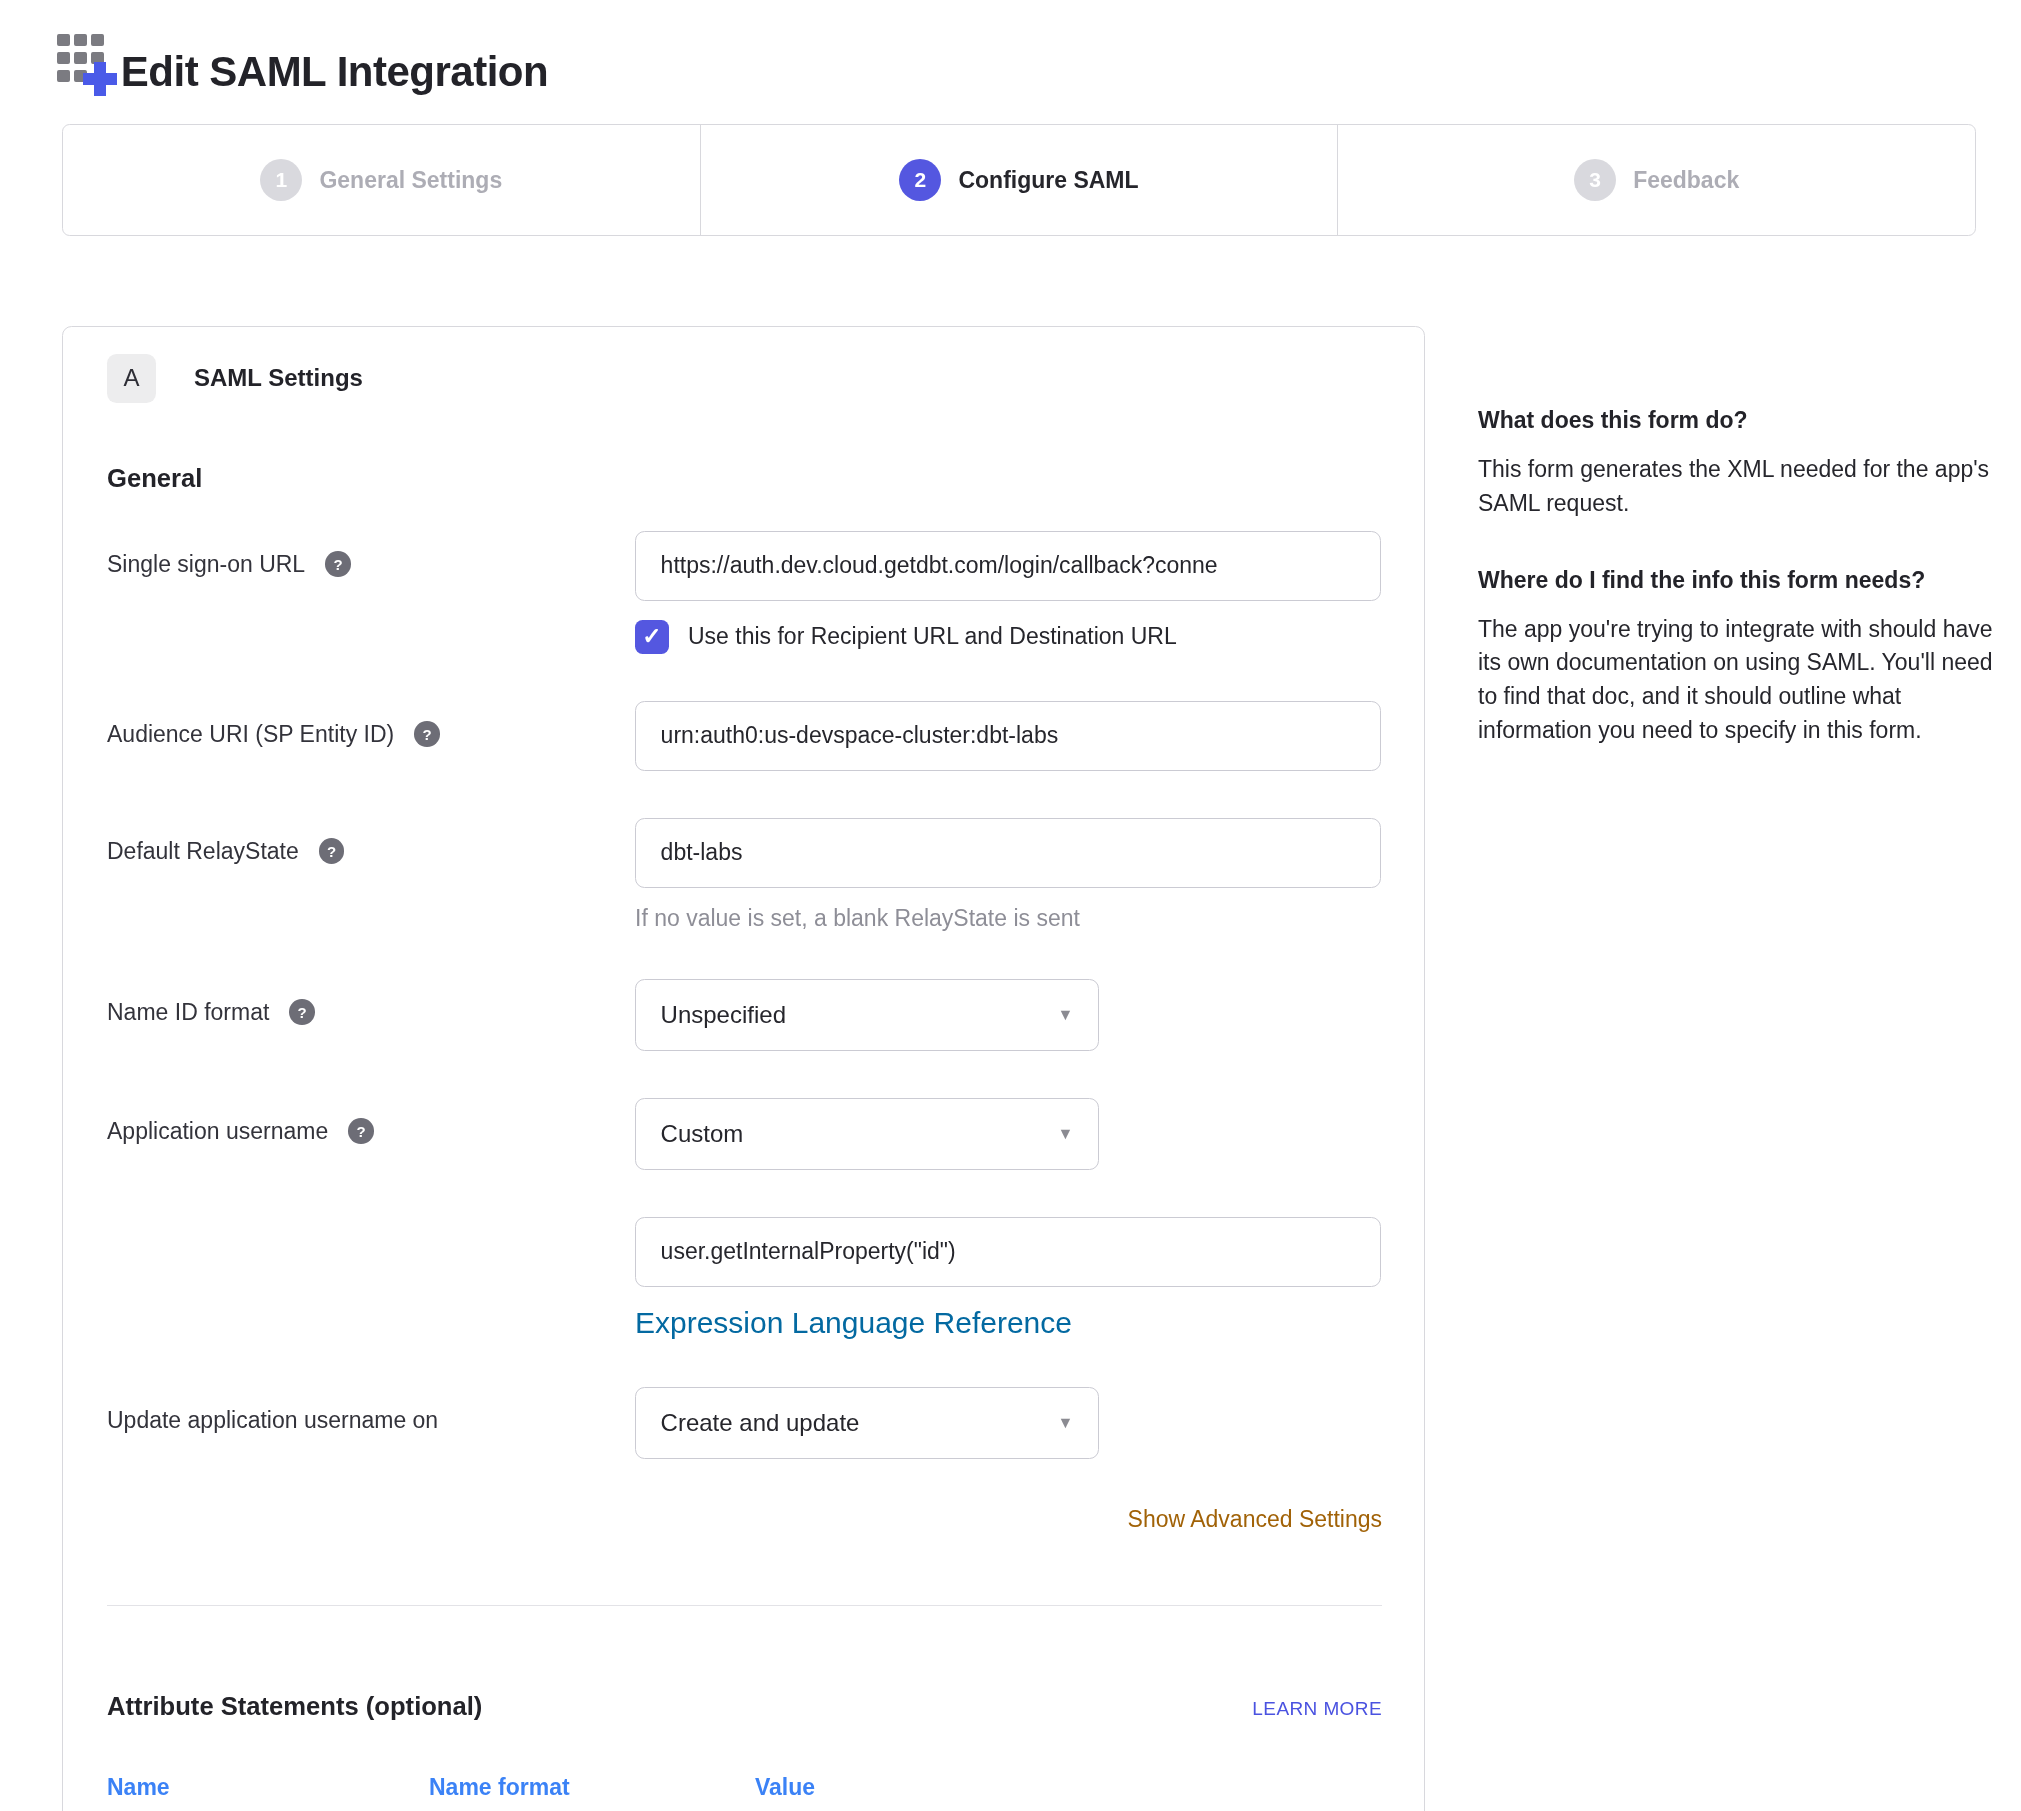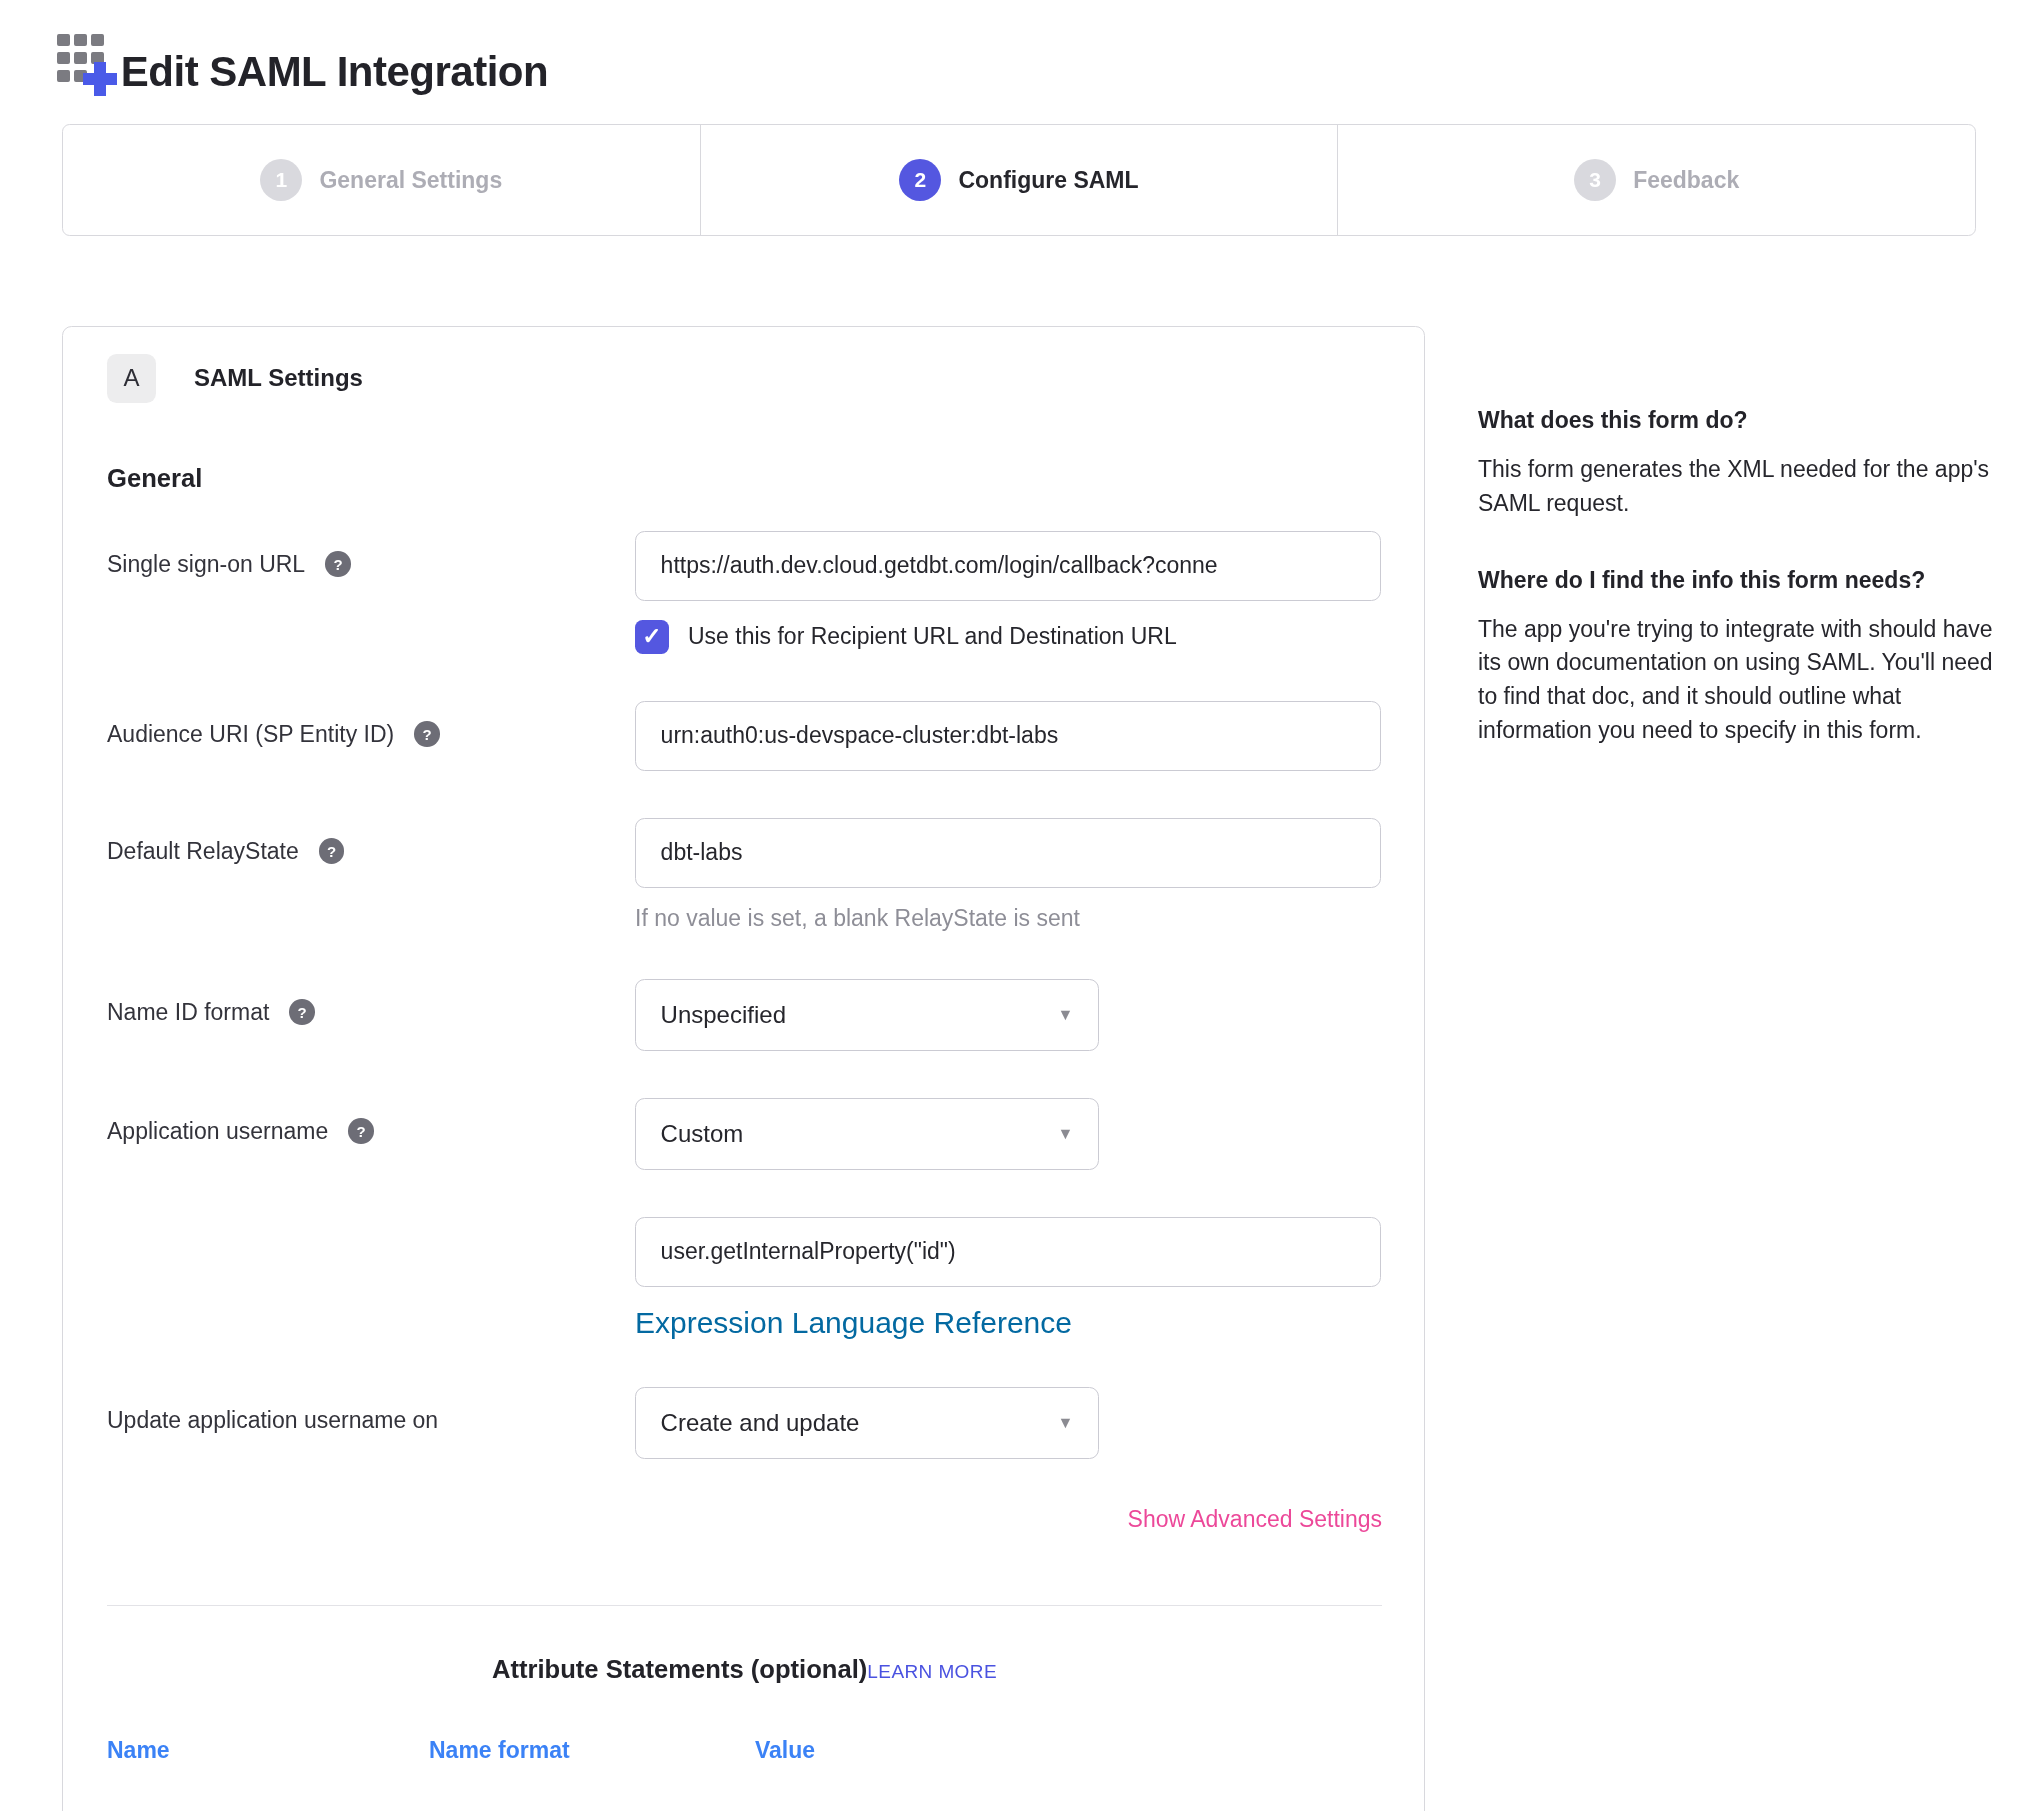--- a/index.html
+++ b/index.html
@@ -59,25 +59,25 @@
   .caret { color: #8b8b92; font-size: 16px; }
   .cbrow { display: flex; align-items: center; gap: 19px; margin-top: 19px; }
   .checkbox { width: 34px; height: 34px; border-radius: 7.6px; background: #5457e0; color: #fff; display: flex; align-items: center;
               justify-content: center; font-size: 23px; font-weight: 700; flex: none; cursor: pointer; }
   .cblabel { font-size: 23px; color: #26262c; }
   .hint { margin-top: 17px; font-size: 23px; color: #8e8e97; }
   .stack-gap { margin-top: 47px; }
   .ref-link { display: inline-block; margin-top: 19px; font-size: 30px; color: #0369a1; text-decoration: none; cursor: pointer; }
 
   .advanced-row { text-align: right; margin-top: 30px; }
-  .advanced-link { font-size: 23px; color: #ec4899; text-decoration: none; cursor: pointer; }
+  .advanced-link { font-size: 23px; color: #a16207; text-decoration: none; cursor: pointer; }
 
   .divider { border: none; border-top: 0.9px solid #e3e3e7; margin: 72px 0 0 0; }
 
-  .attr-head { display: flex; align-items: baseline; justify-content: center; margin-top: 49px; }
+  .attr-head { display: flex; align-items: baseline; justify-content: space-between; margin-top: 86px; }
   .attr-title { font-size: 25.6px; font-weight: 700; margin: 0; color: #232329; }
   .learn-more { font-size: 19px; color: #4a52e0; letter-spacing: 0.4px; font-weight: 500; text-decoration: none; cursor: pointer; }
 
   .attr-cols { display: flex; margin-top: 53px; font-size: 23px; font-weight: 700; color: #3b82f6; }
   .col-name { width: 322px; flex: none; }
   .col-format { width: 326px; flex: none; }
   .col-value { flex: 1; }
 
   
   .sidebar { width: 519px; margin-left: 53px; padding-top: 79px; }

